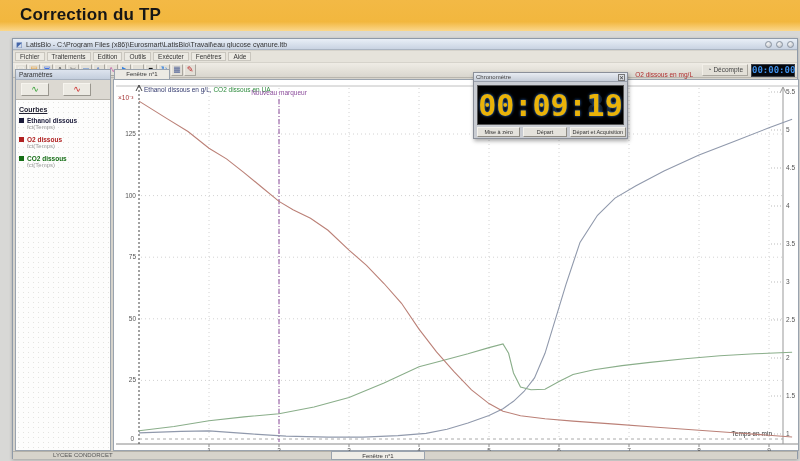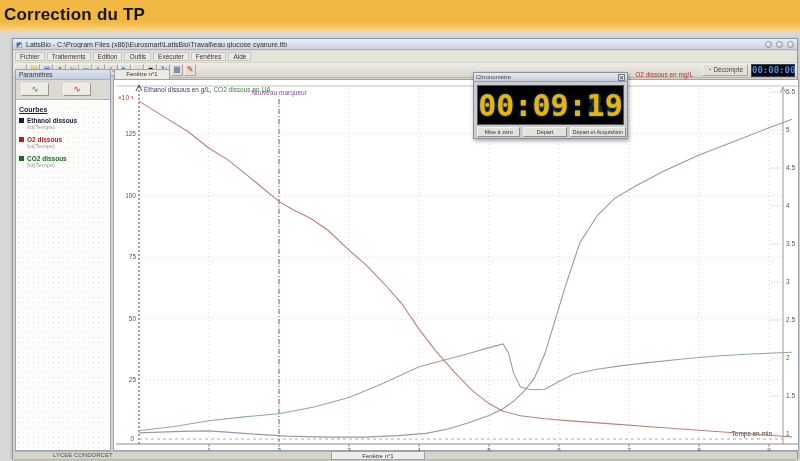--- a/index.html
+++ b/index.html
@@ -2,21 +2,21 @@
 <html><head>
 <meta charset="utf-8">
 <style>
   * { margin:0; padding:0; box-sizing:border-box; }
   html,body { width:800px; height:461px; overflow:hidden; font-family:"Liberation Sans",sans-serif; background:#d8d8d6; }
 
   
   .banner { position:absolute; left:0; top:0; width:800px; height:31px;
     background:linear-gradient(180deg,#f3b945 0%,#f2b73e 72%,#f9d popup 72%,#fbd78c 100%);
     background:linear-gradient(180deg,#f3b945 0%,#f2b73e 70%,#fbd78c 100%); }
-  .banner h1 { font-size:17px; font-weight:bold; color:#161616; padding:5px 0 0 4px; letter-spacing:.2px; }
+  .banner h1 { font-size:17px; font-weight:bold; color:#161616; padding:5px 0 0 20px; letter-spacing:.2px; }
 
   
   .appwin { position:absolute; left:12px; top:38px; width:786px; height:421px;
     background:#d6d3cb; border:1px solid #8f9aa8; box-shadow:0 1px 3px rgba(0,0,0,.25); }
   .titlebar { position:absolute; left:0; top:0; width:100%; height:11px;
     background:linear-gradient(180deg,#e9eff7,#c9d3e2); border-bottom:1px solid #aab4c2;
     display:flex; align-items:center; padding:0 3px; }
   .titlebar .appicon { width:7px; height:7px; font-size:7px; line-height:7px; color:#4466aa; margin-right:3px; }
   .titlebar .title { font-size:7px; color:#333; white-space:nowrap; overflow:hidden; flex:1; }
   .winbtns { display:flex; gap:4px; }

